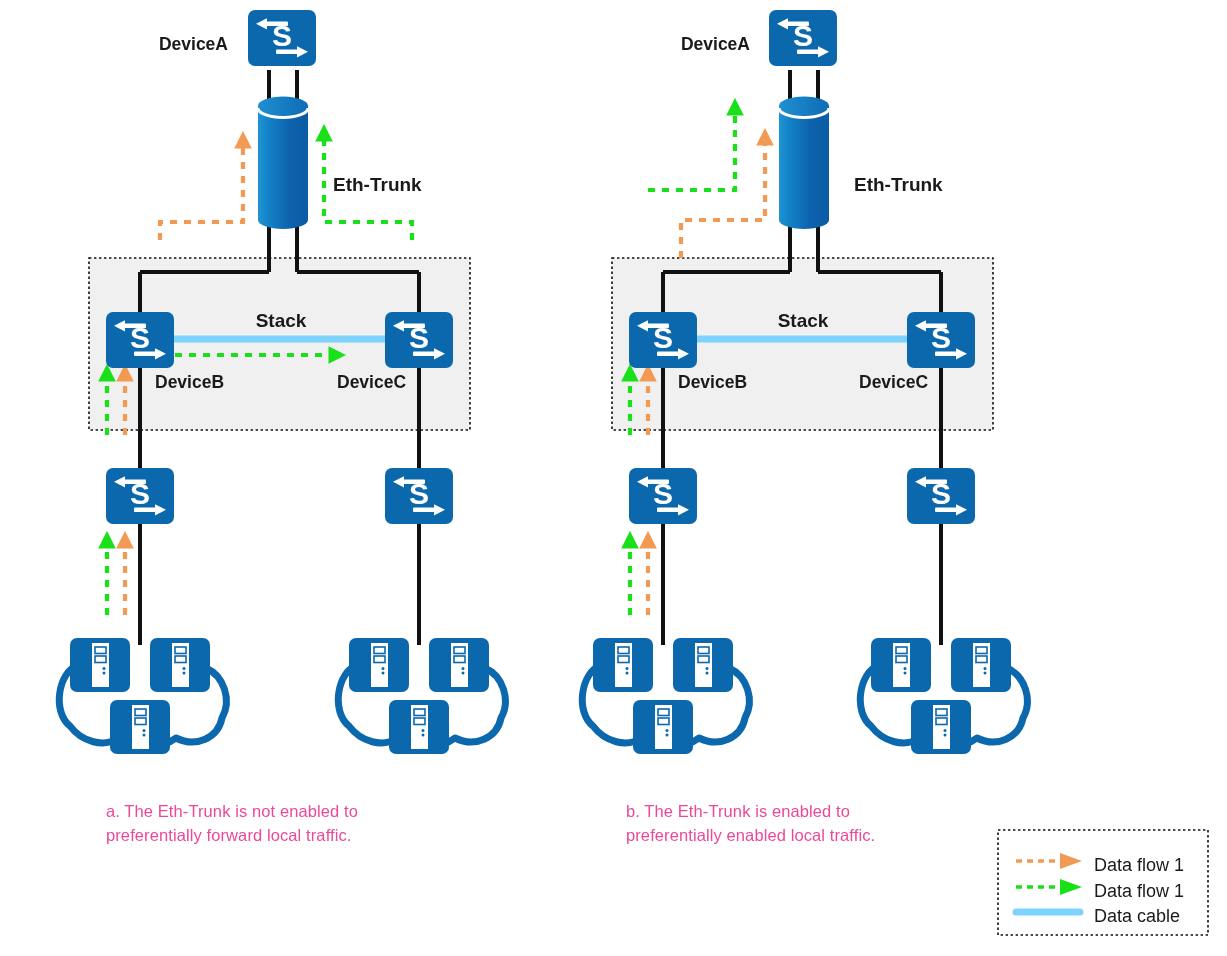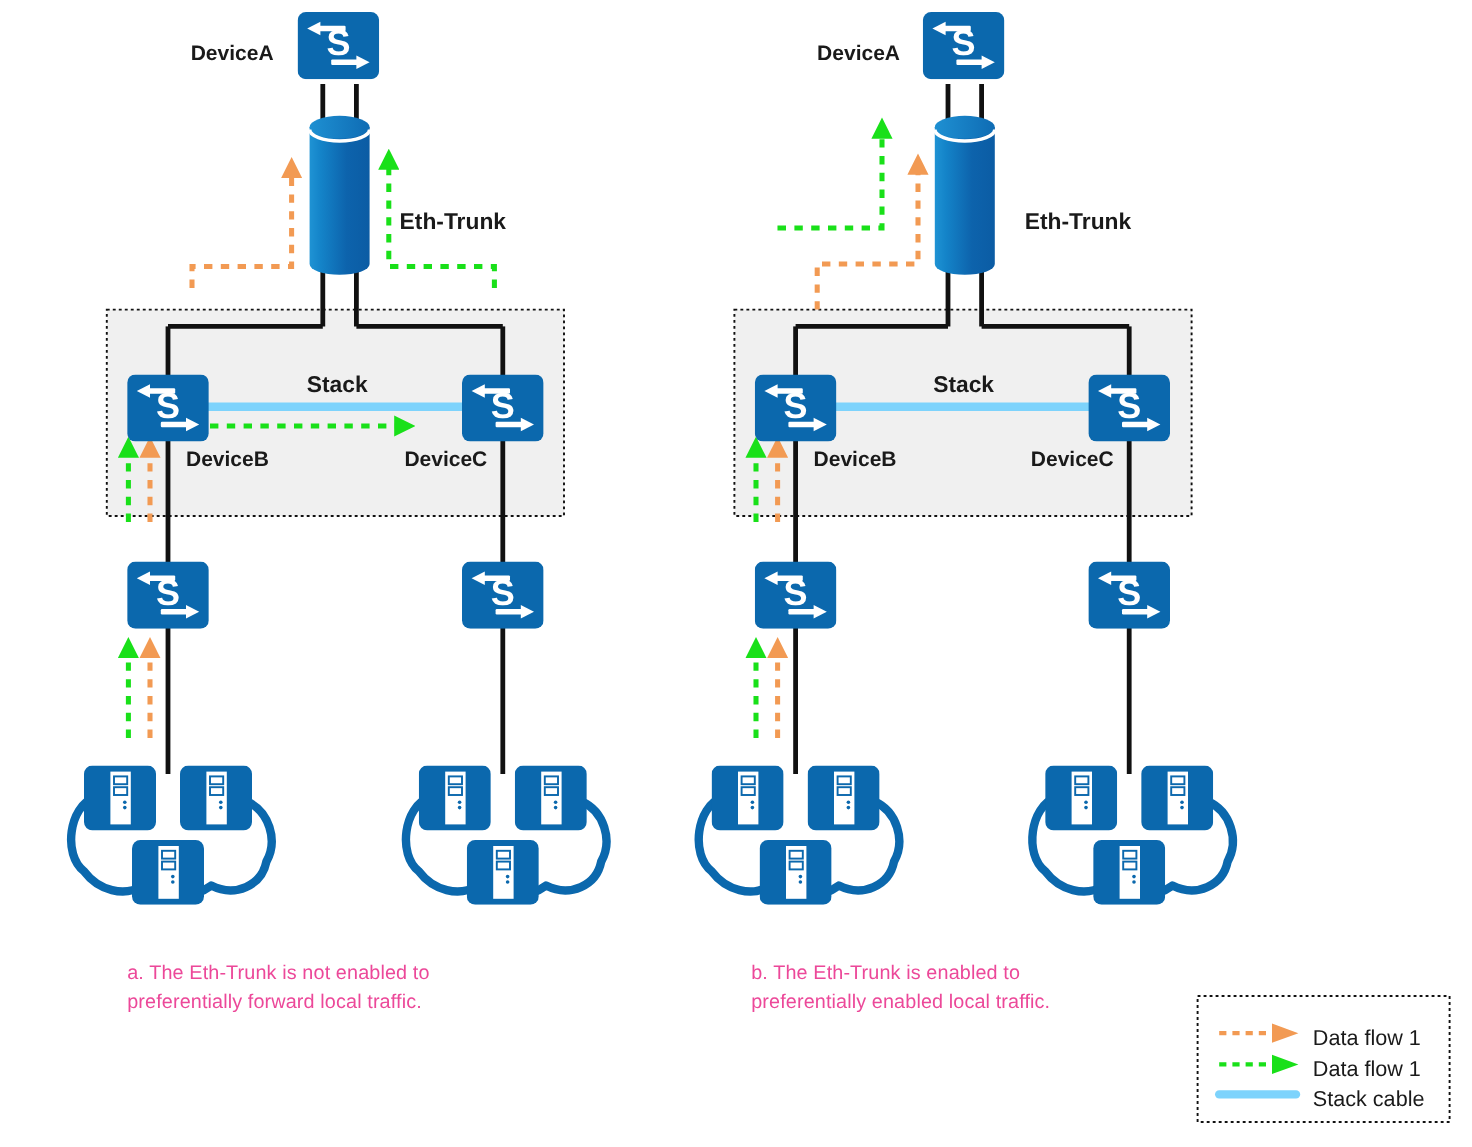--- a/index.html
+++ b/index.html
@@ -248,15 +248,15 @@
   </svg>
 
   <div class="cap" id="cap-a">a. The Eth-Trunk is not enabled to
 preferentially forward local traffic.</div>
 
   <div class="cap" id="cap-b">b. The Eth-Trunk is enabled to
 preferentially enabled local traffic.</div>
 
   <div class="lgd-text" style="left:1094px; top:855px;">Data flow 1</div>
   <div class="lgd-text" style="left:1094px; top:881px;">Data flow 1</div>
-  <div class="lgd-text" style="left:1094px; top:906px;">Stack cable</div>
+  <div class="lgd-text" style="left:1094px; top:906px;">Data cable</div>
 
 </div>
 
 </body></html>

